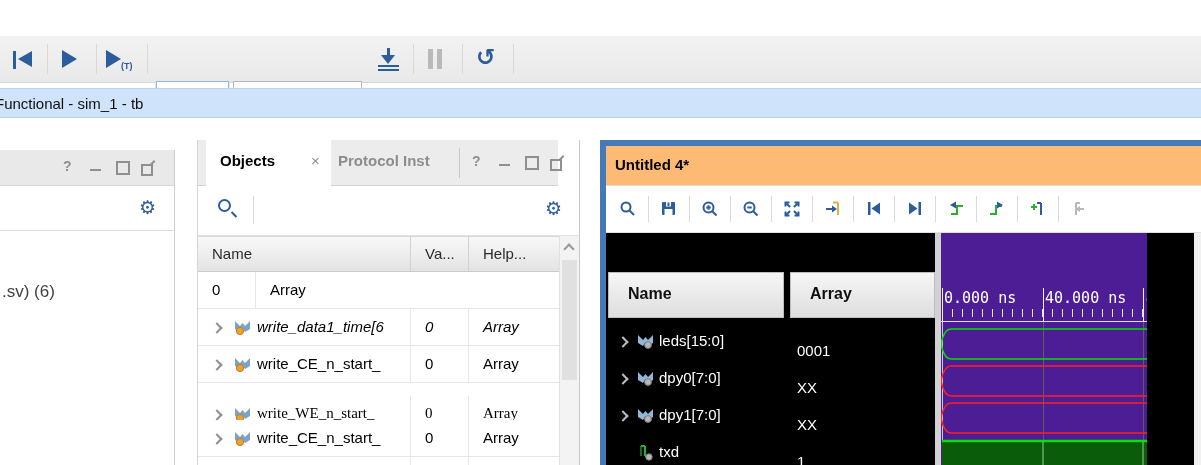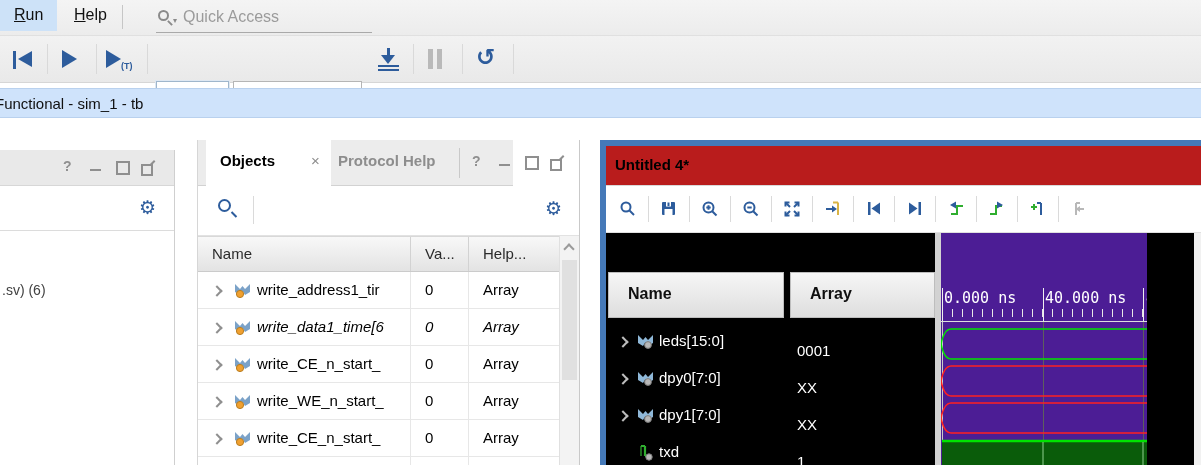--- a/index.html
+++ b/index.html
@@ -67,26 +67,26 @@
   .wc-float::after { content:""; position:absolute; right:0px; top:0px; width:6px; height:2px;
     background:#8f8f8f; box-shadow:4px 2px 0 -1px #8f8f8f, 0 0 0 0 #8f8f8f; transform:rotate(-45deg); transform-origin:right top; }
   .gear { font-family:"DejaVu Sans",sans-serif; font-size:19px; color:#2d5c9c; line-height:19px; }
   .chev-r { width:8px; height:8px; border-right:2px solid #8f8f8f; border-top:2px solid #8f8f8f;
     transform:rotate(45deg); }
 
   
   #left-panel { left:0; top:150px; width:175px; height:315px; background:#fff; border-right:1px solid #cfcfcf; }
   #left-titlebar { left:0; top:0; width:174px; height:36px; background:#e9e9e9; border-bottom:1px solid #d7d7d7; }
   #left-toolbar { left:0; top:36px; width:174px; height:45px; background:#fff; border-bottom:1px solid #dcdcdc; }
-  #left-content-text { left:2px; top:132px; font-size:14px; color:#414141; white-space:nowrap; }
+  #left-content-text { left:2px; top:132px; font-size:17px; color:#414141; white-space:nowrap; }
 
   
   #objects-panel { left:197px; top:140px; width:383px; height:325px; background:#fff;
     border-left:1px solid #d6d6d6; border-right:1px solid #c9c9c9; }
-  #obj-tabstrip { left:0; top:0; width:315px; height:46px; background:#ececec; border-bottom:1px solid #d2d2d2; }
+  #obj-tabstrip { left:0; top:0; width:360px; height:46px; background:#ececec; border-bottom:1px solid #d2d2d2; }
   .tab { position:absolute; top:0; height:46px; padding-top:12px; font-size:15px; font-weight:bold; }
   .tab.active { background:#fff; color:#000; }
   .tab.inactive { color:#8d8d8d; }
   .tab-close { position:absolute; font-size:15px; color:#8d8d8d; font-weight:normal; }
   #obj-tab-sep { left:261px; top:8px; width:1px; height:30px; background:#c9c9c9; }
   #obj-toolbar { left:0; top:46px; width:381px; height:50px; background:#fff; border-bottom:1px solid #e2e2e2; }
   .search-ic .mag { border-color:#2d5c9c; }
   .search-ic .mag-handle { background:#2d5c9c; }
   #obj-tb-sep { left:55px; top:10px; width:1px; height:28px; background:#dadada; }
   #obj-header { left:0; top:96px; width:361px; height:36px;
@@ -103,21 +103,21 @@
   .obj-row .chev-r { position:absolute; left:15px; top:15px; }
   .sigicon { position:absolute; left:36px; top:10px; }
   #obj-scroll { left:361px; top:96px; width:20px; height:229px; background:#f3f3f3; border-left:1px solid #e0e0e0; }
   #obj-scroll .up { position:absolute; left:5px; top:9px; width:8px; height:8px;
     border-left:2px solid #9a9a9a; border-top:2px solid #9a9a9a; transform:rotate(45deg); }
   #obj-scroll .thumb { position:absolute; left:2px; top:24px; width:15px; height:120px; background:#e0e0e0; }
 
   
   #wave-panel { left:600px; top:140px; width:601px; height:325px; background:#000;
     border-left:6px solid #4579b8; border-top:6px solid #4579b8; }
-  #wave-titlebar { left:0; top:0; width:595px; height:40px; background:#b91c1c; border-bottom:1px solid #d9d9d9; }
+  #wave-titlebar { left:0; top:0; width:595px; height:40px; background:#fdba74; border-bottom:1px solid #d9d9d9; }
   #wave-title { position:absolute; left:9px; top:10px; font-size:15px; font-weight:bold; color:#000; }
   #wave-toolbar { left:0; top:40px; width:595px; height:47px; background:#fff; border-bottom:1px solid #e0e0e0;
     display:flex; align-items:center; padding-left:8px; }
   .wt-btn { width:28px; height:28px; display:flex; align-items:center; justify-content:center; }
   .wt-sep { width:1px; height:26px; background:#dadada; margin:0 6px; }
   #wave-content { left:0; top:87px; width:595px; height:232px; background:#000; }
 
   #wv-namearea { left:0; top:0; width:329px; height:232px; background:#000; }
   .wv-hbox { position:absolute; top:39px; height:46px; background:linear-gradient(#f6f6f6,#dedede);
     border:1px solid #bdbdbd; padding:12px 0 0 19px; font-size:16px; font-weight:bold; color:#101010; }
@@ -147,31 +147,20 @@
   svg .green { stroke:#2fae2f; fill:none; stroke-width:2; }
   svg .yellow { stroke:#d9b445; fill:none; stroke-width:2; }
   svg .gray { stroke:#b8b8b8; fill:none; stroke-width:2; }
   svg .grayf { fill:#b8b8b8; }
 </style>
 </head>
 <body>
 
 <div id="stage">
 
-  <div id="menubar" class="abs">
-    <div class="menu-item active" style="left:0;">Run</div>
-    <div class="menu-item" style="left:60px;">Help</div>
-    <div id="menu-sep" class="abs"></div>
-    <div id="quick-access" class="abs">
-      <span class="mag" style="left:2px; top:6px;"></span>
-      <span class="mag-handle" style="left:13px; top:16px;"></span>
-      <span id="qa-caret">▾</span>
-      <span id="qa-text">Quick Access</span>
-    </div>
-  </div>
 
   <div id="simbar" class="abs">
     <div id="btn-restart" class="abs">
       <span class="bar-v abs" style="left:0; top:1px;"></span>
       <span class="tri-l"></span>
     </div>
     <div id="btn-run" class="abs tri-r"></div>
     <div id="btn-runtime" class="abs">
       <span class="tri-r abs" style="left:0; top:0;"></span>
       <span class="t-sub">(T)</span>
@@ -219,21 +208,21 @@
     <div id="left-content-text" class="abs">.sv) (6)</div>
   </div>
 
   <div id="objects-panel" class="abs">
     <div id="obj-tabstrip" class="abs">
       <div class="tab active" style="left:8px; width:125px; padding-left:14px;">
         <span>Objects</span>
         <span class="tab-close" style="left:105px; top:12px;">×</span>
       </div>
       <div class="tab inactive" style="left:140px; width:112px;">
-        <span>Protocol Help</span>
+        <span>Protocol Inst</span>
       </div>
       <div id="obj-tab-sep" class="abs"></div>
       <div class="winctl" style="left:274px; top:15px;">
         <span class="wc wc-help">?</span>
         <span class="wc wc-min"></span>
         <span class="wc wc-max"></span>
         <span class="wc wc-float"></span>
       </div>
     </div>
     <div id="obj-toolbar" class="abs">
@@ -244,26 +233,20 @@
       <div id="obj-tb-sep" class="abs"></div>
       <span class="gear abs" style="left:347px; top:13px;">⚙</span>
     </div>
     <div id="obj-header" class="abs">
       <div class="obj-hcell obj-col-name">Name</div>
       <div class="obj-hcell obj-col-val">Va...</div>
       <div class="obj-hcell obj-col-type" style="border-right:none;">Help...</div>
     </div>
 
     <div class="obj-row" style="top:132px;">
-      <div class="obj-cell name obj-col-name"><span class="chev-r"></span>
-        <svg class="sigicon" width="17" height="17">
-          <polygon points="1,2 1,10 6,13 8.5,9 11,13 16,10 16,2 11,7 8.5,4 6,7" fill="#7ba2c8"></polygon>
-          <circle cx="6" cy="12" r="3.6" fill="#f0a030" stroke="#b97d20"></circle>
-          </svg>
-        <span>write_address1_tir</span></div>
       <div class="obj-cell val obj-col-val">0</div>
       <div class="obj-cell type obj-col-type" style="border-right:none;">Array</div>
     </div>
     <div class="obj-row" style="top:169px;font-style:italic;">
       <div class="obj-cell name obj-col-name"><span class="chev-r"></span>
         <svg class="sigicon" width="17" height="17">
           <polygon points="1,2 1,10 6,13 8.5,9 11,13 16,10 16,2 11,7 8.5,4 6,7" fill="#7ba2c8"></polygon>
           <circle cx="6" cy="12" r="3.6" fill="#f0a030" stroke="#b97d20"></circle>
           </svg>
         <span>write_data1_time[6</span></div>
@@ -273,21 +256,21 @@
     <div class="obj-row" style="top:206px;">
       <div class="obj-cell name obj-col-name"><span class="chev-r"></span>
         <svg class="sigicon" width="17" height="17">
           <polygon points="1,2 1,10 6,13 8.5,9 11,13 16,10 16,2 11,7 8.5,4 6,7" fill="#7ba2c8"></polygon>
           <circle cx="6" cy="12" r="3.6" fill="#f0a030" stroke="#b97d20"></circle>
           </svg>
         <span>write_CE_n_start_</span></div>
       <div class="obj-cell val obj-col-val">0</div>
       <div class="obj-cell type obj-col-type" style="border-right:none;">Array</div>
     </div>
-    <div class="obj-row" style="top:243px;">
+    <div class="obj-row" style="top:256px;font-family:Liberation Serif, serif;">
       <div class="obj-cell name obj-col-name"><span class="chev-r"></span>
         <svg class="sigicon" width="17" height="17">
           <polygon points="1,2 1,10 6,13 8.5,9 11,13 16,10 16,2 11,7 8.5,4 6,7" fill="#7ba2c8"></polygon>
           <circle cx="6" cy="12" r="3.6" fill="#f0a030" stroke="#b97d20"></circle>
           </svg>
         <span>write_WE_n_start_</span></div>
       <div class="obj-cell val obj-col-val">0</div>
       <div class="obj-cell type obj-col-type" style="border-right:none;">Array</div>
     </div>
     <div class="obj-row" style="top:280px;">

